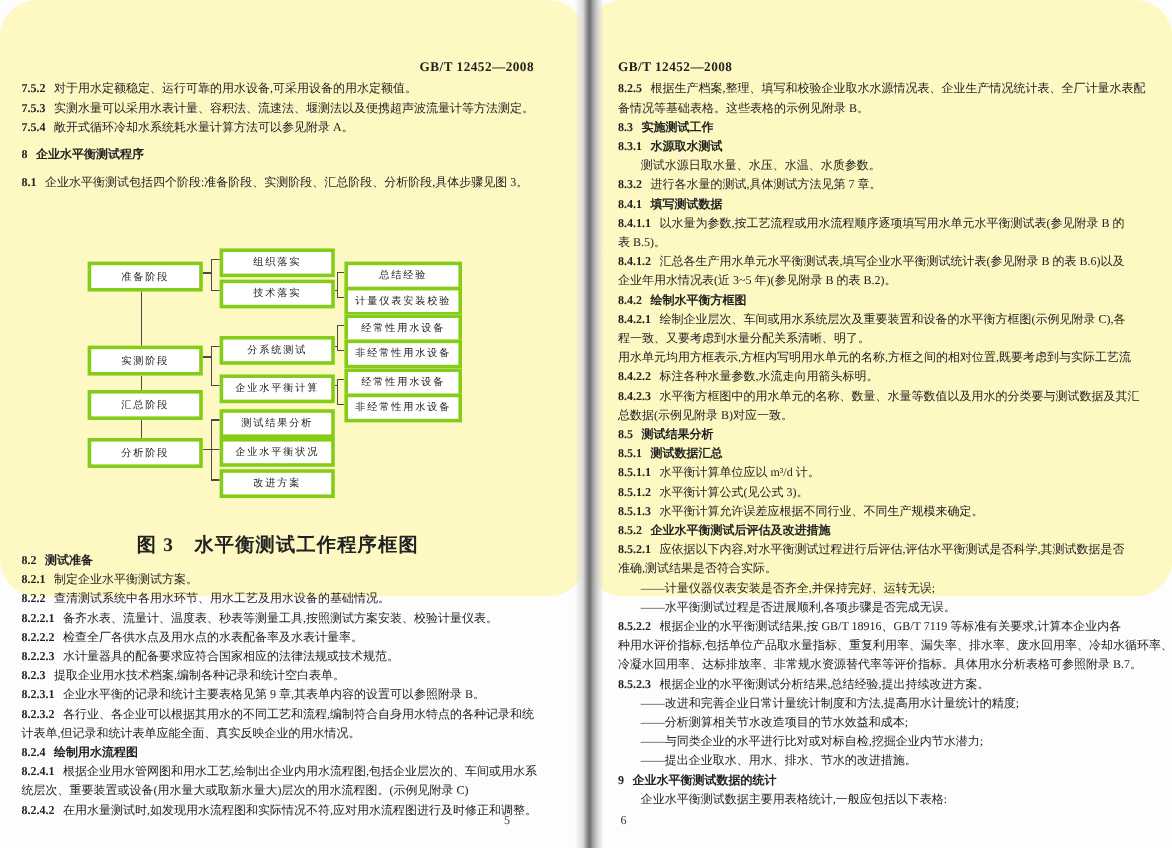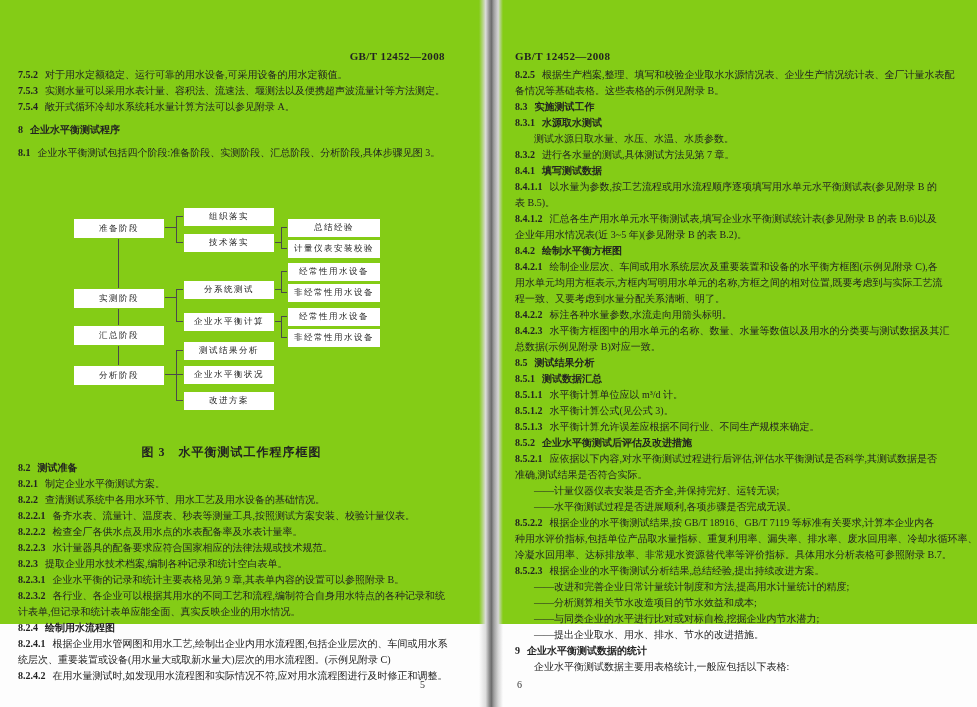--- a/index.html
+++ b/index.html
@@ -1,41 +1,41 @@
 <!DOCTYPE html>
 <html><head>
 <meta charset="utf-8">
 <style>
   html,body{margin:0;padding:0;background:#e8e8e8;}
   #spread{position:relative;width:977px;height:707px;overflow:hidden;
     font-family:"Liberation Serif","DejaVu Serif",serif;color:#222;background:#fdfdfd;}
-  .page{position:absolute;top:0;height:624px;background:#84cc16;}
+  .page{position:absolute;top:0;height:497px;background:#fef9c3;border-radius:31px;}
   #page-left{left:0;width:488px;}
   #page-right{left:488px;width:489px;}
   .gutter{position:absolute;top:0;left:479px;width:24px;height:707px;z-index:5;
     background:linear-gradient(90deg,rgba(253,253,253,0) 0%,#dcdcdc 28%,#8a8a8a 44%,#6e6e6e 52%,#9f9f9f 62%,#d6d6d6 80%,rgba(250,250,250,0) 100%);}
   .hdr{position:absolute;top:50px;font-size:11px;font-weight:bold;letter-spacing:.4px;white-space:nowrap;}
   #page-left .hdr{left:18px;width:427px;text-align:right;}
   #page-right .hdr{left:27px;}
   .tblock{position:absolute;font-size:10px;line-height:16px;white-space:nowrap;}
   #lp-top{left:18px;top:67px;}
   #lp-bottom{left:18px;top:460px;}
   #rp-body{left:27px;top:67px;}
   .line b{font-weight:bold;margin-right:7px;}
   .line.ind{padding-left:19px;}
   .line.h{font-weight:bold;}
   #lp-top .line.h{margin:7px 0;}
   .fig{position:absolute;left:0;top:200px;width:487px;height:244px;}
-  .fc-box{position:absolute;border:1px solid #84cc16;background:#fff;display:flex;
+  .fc-box{position:absolute;border:3px solid #84cc16;background:#fff;display:flex;
     align-items:center;justify-content:center;font-size:8.5px;letter-spacing:1.5px;color:#1d1d1d;}
   .c1{left:73px;width:90px;height:19px;}
   .c2{left:183px;width:90px;height:18px;}
   .c3{left:287px;width:92px;height:18px;}
   .fig-caption{position:absolute;left:18px;top:444px;width:427px;text-align:center;
-    font-size:12px;font-weight:bold;letter-spacing:1px;}
+    font-size:16px;font-weight:bold;letter-spacing:1px;}
   .pagenum{position:absolute;top:679px;font-size:10px;color:#333;}
   #lp-num{left:420px;}
   #rp-num{left:29px;}
   svg{position:absolute;left:0;top:0;}
 </style>
 </head>
 <body>
 
 <div id="spread">
 
@@ -107,22 +107,22 @@
         <div class="line h"><b>8.3.1</b><span>水源取水测试</span></div>
         <div class="line ind"><span>测试水源日取水量、水压、水温、水质参数。</span></div>
         <div class="line"><b>8.3.2</b><span>进行各水量的测试,具体测试方法见第 7 章。</span></div>
         <div class="line h"><b>8.4.1</b><span>填写测试数据</span></div>
         <div class="line"><b>8.4.1.1</b><span>以水量为参数,按工艺流程或用水流程顺序逐项填写用水单元水平衡测试表(参见附录 B 的</span></div>
         <div class="line"><span>表 B.5)。</span></div>
         <div class="line"><b>8.4.1.2</b><span>汇总各生产用水单元水平衡测试表,填写企业水平衡测试统计表(参见附录 B 的表 B.6)以及</span></div>
         <div class="line"><span>企业年用水情况表(近 3~5 年)(参见附录 B 的表 B.2)。</span></div>
         <div class="line h"><b>8.4.2</b><span>绘制水平衡方框图</span></div>
         <div class="line"><b>8.4.2.1</b><span>绘制企业层次、车间或用水系统层次及重要装置和设备的水平衡方框图(示例见附录 C),各</span></div>
+        <div class="line"><span>程一致、又要考虑到水量分配关系清晰、明了。</span></div>
         <div class="line"><span>用水单元均用方框表示,方框内写明用水单元的名称,方框之间的相对位置,既要考虑到与实际工艺流</span></div>
-        <div class="line"><span>程一致、又要考虑到水量分配关系清晰、明了。</span></div>
         <div class="line"><b>8.4.2.2</b><span>标注各种水量参数,水流走向用箭头标明。</span></div>
         <div class="line"><b>8.4.2.3</b><span>水平衡方框图中的用水单元的名称、数量、水量等数值以及用水的分类要与测试数据及其汇</span></div>
         <div class="line"><span>总数据(示例见附录 B)对应一致。</span></div>
         <div class="line h"><b>8.5</b><span>测试结果分析</span></div>
         <div class="line h"><b>8.5.1</b><span>测试数据汇总</span></div>
         <div class="line"><b>8.5.1.1</b><span>水平衡计算单位应以 m³/d 计。</span></div>
         <div class="line"><b>8.5.1.2</b><span>水平衡计算公式(见公式 3)。</span></div>
         <div class="line"><b>8.5.1.3</b><span>水平衡计算允许误差应根据不同行业、不同生产规模来确定。</span></div>
         <div class="line h"><b>8.5.2</b><span>企业水平衡测试后评估及改进措施</span></div>
         <div class="line"><b>8.5.2.1</b><span>应依据以下内容,对水平衡测试过程进行后评估,评估水平衡测试是否科学,其测试数据是否</span></div>

